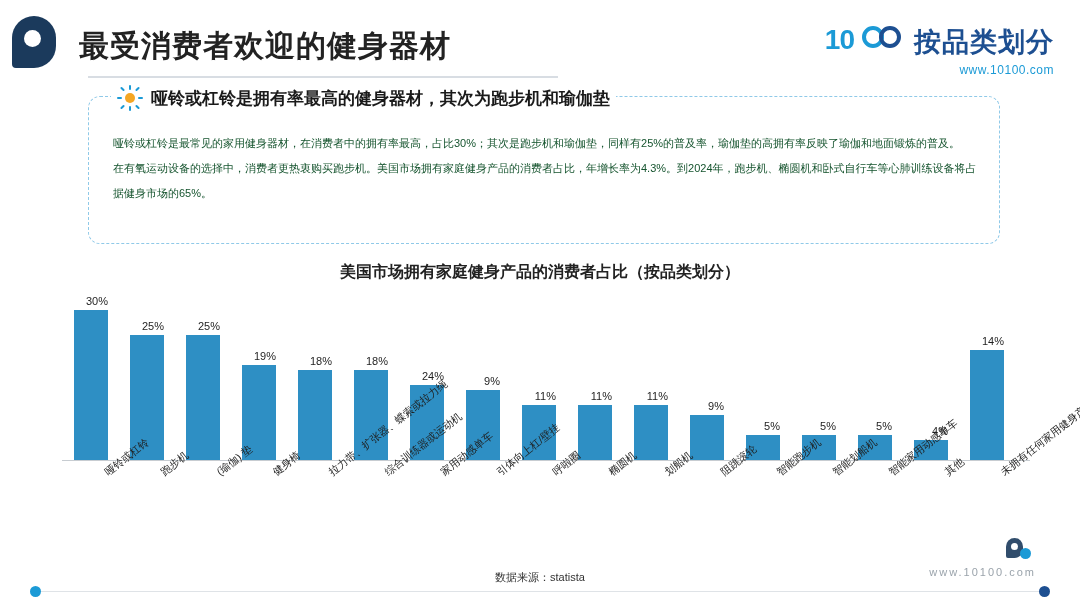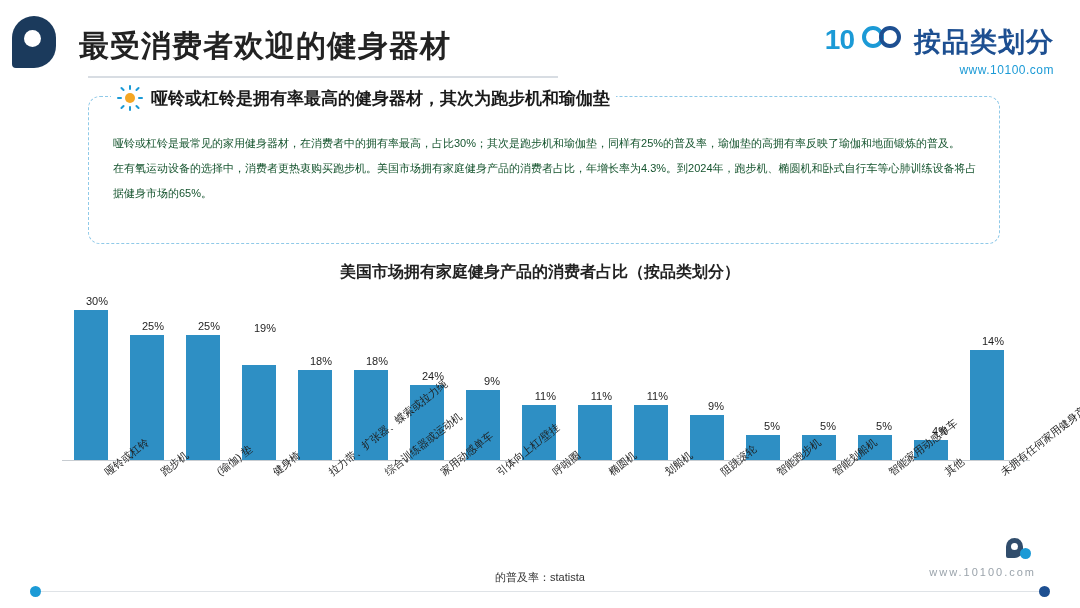--- a/index.html
+++ b/index.html
@@ -367,21 +367,21 @@
         <div class="bar" style="height: 150px; background: rgb(46, 143, 196);"></div>
       </div>
       <div class="bar-wrap" style="left: 78px;">
         <div class="bar-label">25%</div>
         <div class="bar" style="height: 125px; background: rgb(46, 143, 196);"></div>
       </div>
       <div class="bar-wrap" style="left: 134px;">
         <div class="bar-label">25%</div>
         <div class="bar" style="height: 125px; background: rgb(46, 143, 196);"></div>
       </div>
-      <div class="bar-wrap" style="left: 190px; gap: 28px;">
+      <div class="bar-wrap" style="left: 190px;">
         <div class="bar-label">19%</div>
         <div class="bar" style="height: 95px; background: rgb(46, 143, 196);"></div>
       </div>
       <div class="bar-wrap" style="left: 246px;">
         <div class="bar-label">18%</div>
         <div class="bar" style="height: 90px; background: rgb(46, 143, 196);"></div>
       </div>
       <div class="bar-wrap" style="left: 302px;">
         <div class="bar-label">18%</div>
         <div class="bar" style="height: 90px; background: rgb(46, 143, 196);"></div>
@@ -444,21 +444,21 @@
       <div class="x-label" style="left: 488px; top: 2px;">呼啦圈</div>
       <div class="x-label" style="left: 544px; top: 2px;">椭圆机</div>
       <div class="x-label" style="left: 600px; top: 2px;">划船机</div>
       <div class="x-label" style="left: 656px; top: 2px;">阻跳滚轮</div>
       <div class="x-label" style="left: 712px; top: 2px;">智能跑步机</div>
       <div class="x-label" style="left: 768px; top: 2px;">智能划船机</div>
       <div class="x-label" style="left: 824px; top: 2px;">智能家用动感单车</div>
       <div class="x-label" style="left: 880px; top: 2px;">其他</div>
       <div class="x-label" style="left: 936px; top: 2px;">未拥有任何家用健身产品</div>
     </div>
-  <div class="source-note">的普及率：statista</div>
+  <div class="source-note">数据来源：statista</div>
 
   <div class="footer-rule"></div>
   <div class="footer-dot-left"></div>
   <div class="footer-dot-right"></div>
   <div class="footer-url">www.10100.com</div>
   <div class="corner-mark">
     <div class="cpin"></div>
       <div class="cdot"></div>
       <div class="cball"></div>
   </div>

